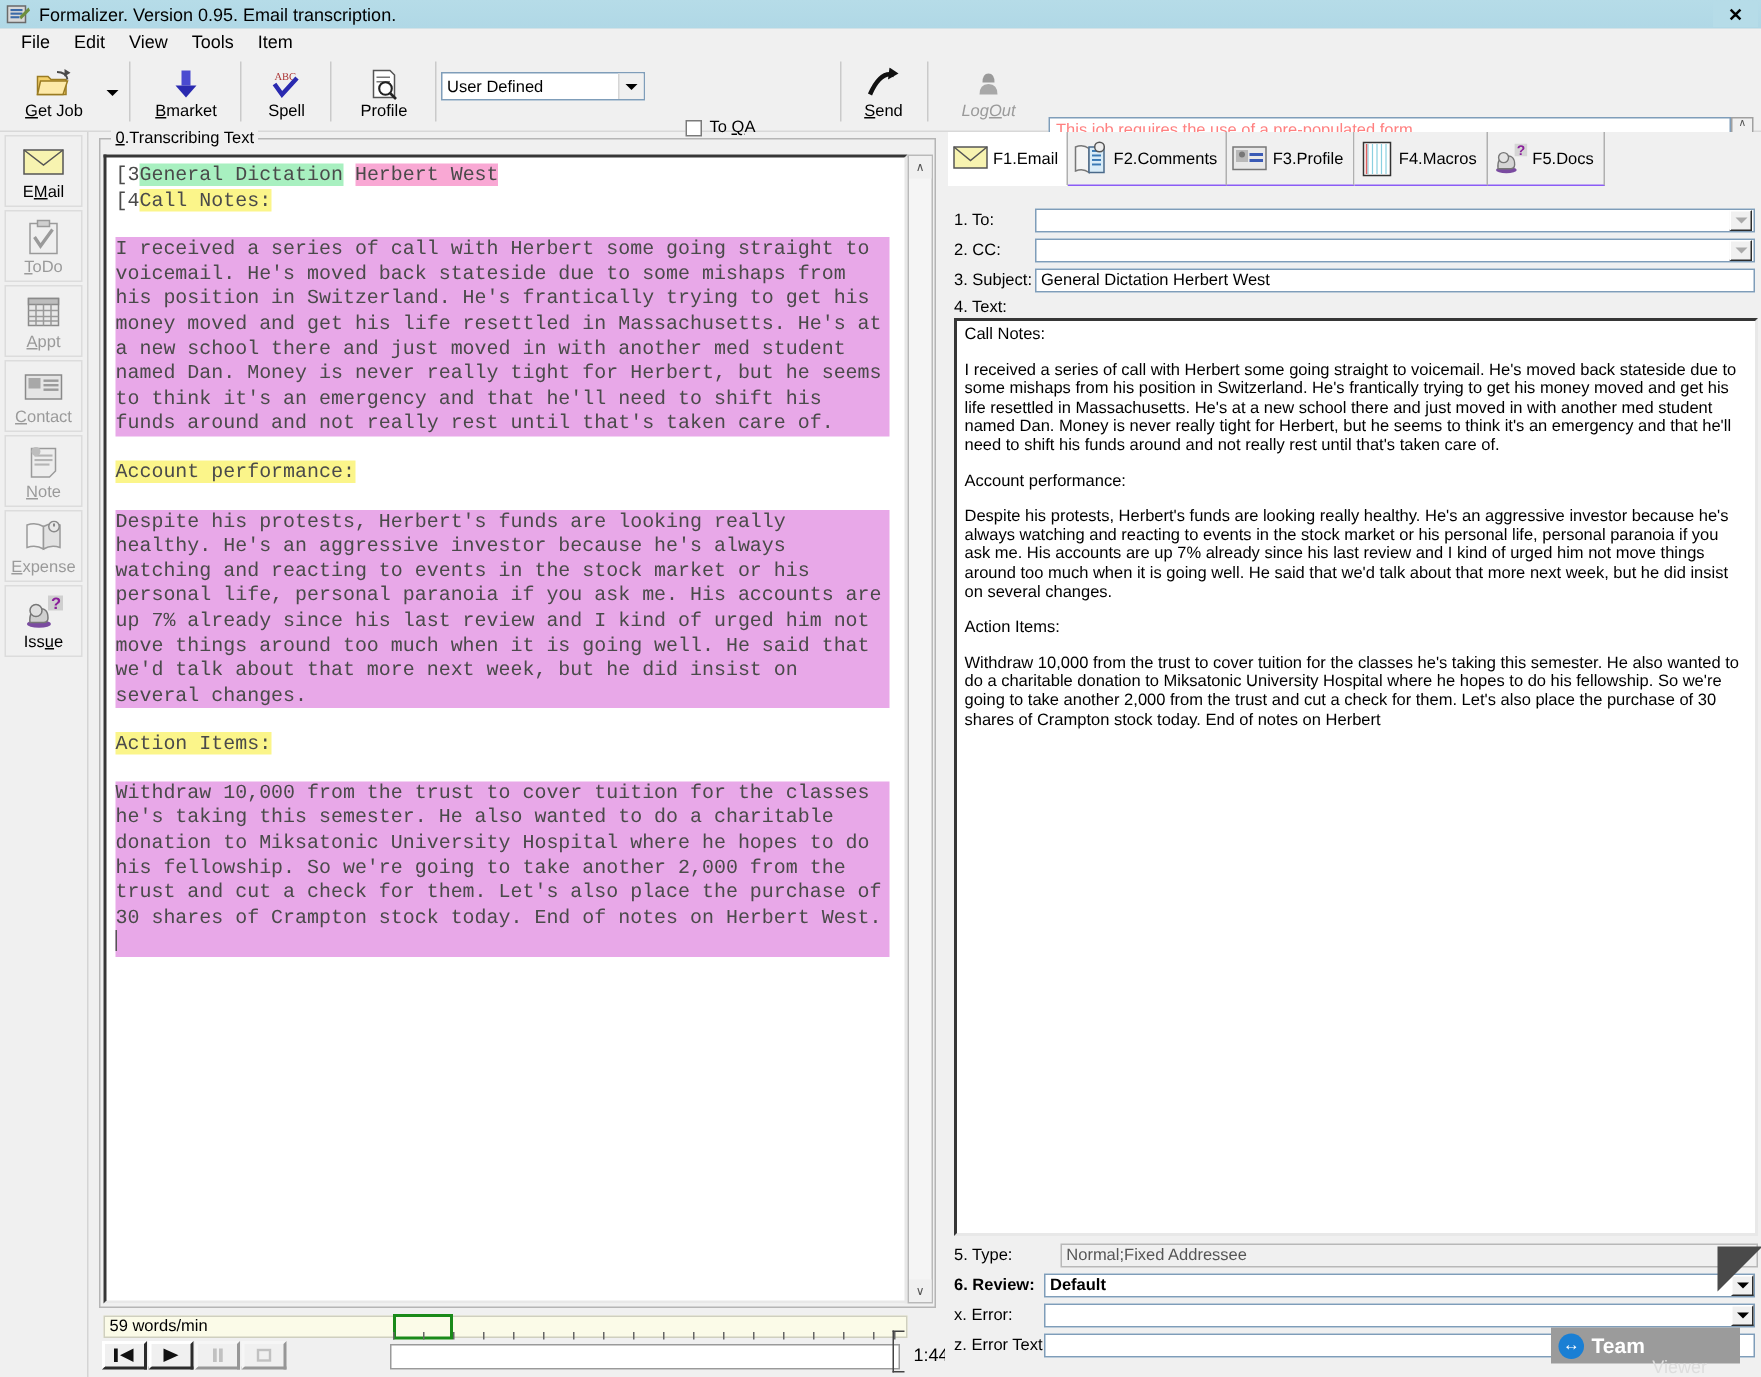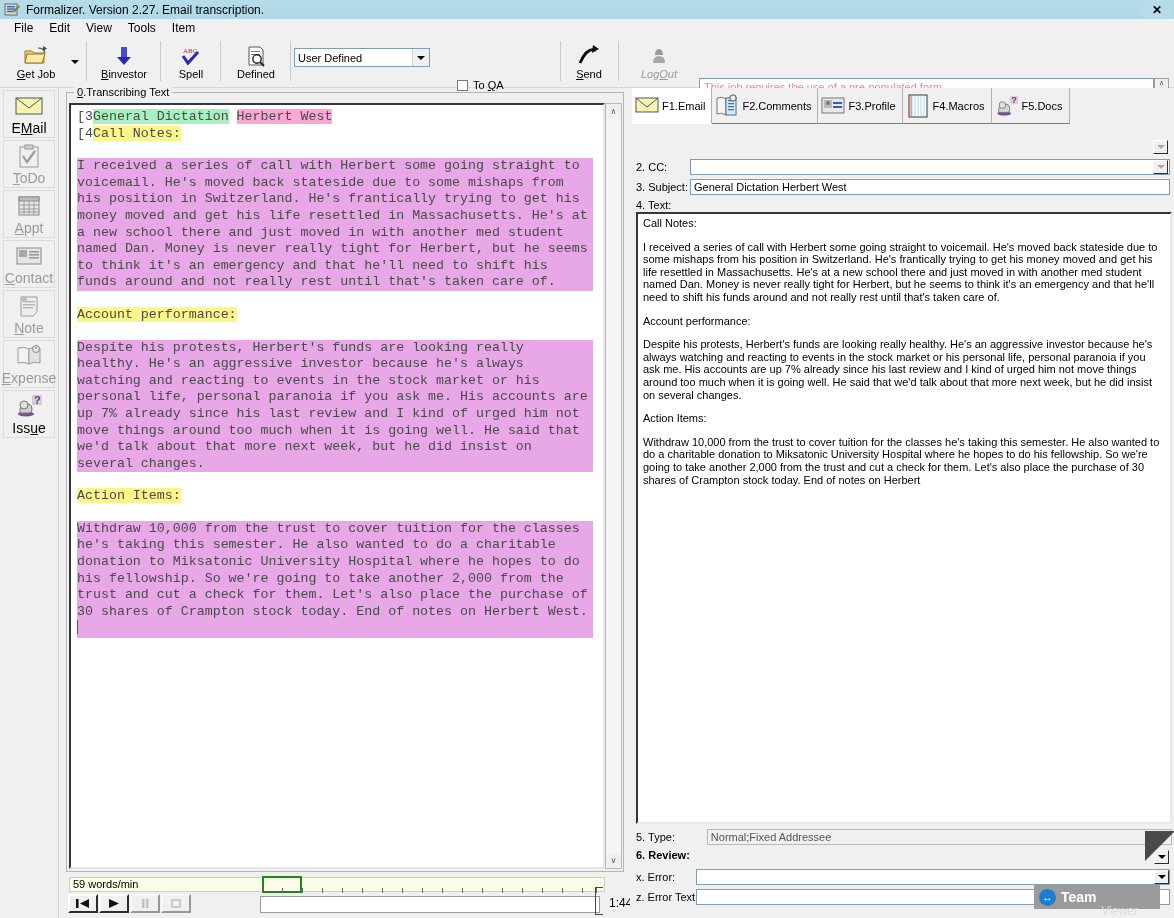--- a/index.html
+++ b/index.html
@@ -105,21 +105,21 @@
   .iconbar{
     position:absolute;left:0;top:88px;width:58px;height:830px;background:#f0f0f0;
     border-right:1px solid #d4d4d4;
   }
   .ibtn{
     position:relative;width:52px;margin:2px auto 0 auto;height:48px;
     border:1px solid #dcdcdc;background:#f0f0f0;
     display:flex;flex-direction:column;align-items:center;justify-content:center;
     cursor:pointer;box-sizing:border-box;
   }
-  .ibtn .ilbl{font-size:14px;margin-top:1px;}
+  .ibtn .ilbl{font-size:11px;margin-top:1px;}
   .ibtn.dis .ilbl{color:#9a9a9a;text-align:center;}
   .ibtn .iglyph{height:26px;display:flex;align-items:center;justify-content:center;}
 
   
   .groupbox{
     position:absolute;left:66px;top:92px;width:558px;height:780px;
     border:1px solid #b5b5b5;box-sizing:border-box;background:#f0f0f0;
   }
   .grouplabel{
     position:absolute;left:74px;top:86px;background:#f0f0f0;padding:0 3px;font-size:11px;
@@ -232,21 +232,21 @@
   <div class="titlebar">
     <div class="tb-icon">
       <svg width="16" height="16" viewBox="0 0 16 16">
         <rect x="1" y="2" width="12" height="11" fill="#d8d8d8" stroke="#6a6a6a"></rect>
         <rect x="3" y="4" width="8" height="1.4" fill="#3a6aa8"></rect>
         <rect x="3" y="6.4" width="8" height="1.4" fill="#3a6aa8"></rect>
         <rect x="3" y="8.8" width="6" height="1.4" fill="#3a6aa8"></rect>
         <path d="M9 9 L15 3 L16 5 L10 11 Z" fill="#6d8f3e"></path>
       </svg>
     </div>
-    <div class="tb-title">Formalizer. Version 2.27. Email transcription.</div>
+    <div class="tb-title">Formalizer. Version 0.95. Email transcription.</div>
     <div class="tb-close">✕</div>
   </div>
 
   <div class="menubar">
     <div class="mi">File</div>
     <div class="mi">Edit</div>
     <div class="mi">View</div>
     <div class="mi">Tools</div>
     <div class="mi">Item</div>
   </div>
@@ -269,21 +269,21 @@
     </div>
     <div class="vsep" style="left:86px;"></div>
 
     <div class="tbtn" style="left:90px;width:68px;">
       <div class="gl">
         <svg width="22" height="22" viewBox="0 0 22 22">
           <rect x="8" y="2" width="6" height="10" fill="#4a4ad0"></rect>
           <path d="M4 12 h14 l-7 8 Z" fill="#2a2ab0"></path>
         </svg>
       </div>
-      <div class="lbl"><span class="ul">B</span><span>investor</span></div>
+      <div class="lbl"><span class="ul">B</span><span>market</span></div>
     </div>
     <div class="vsep" style="left:160px;"></div>
 
     <div class="tbtn" style="left:164px;width:54px;">
       <div class="gl">
         <svg width="24" height="22" viewBox="0 0 24 22">
           <text x="4" y="8" font-size="7" fill="#a33" font-family="serif">ABC</text>
           <path d="M4 11 l5 7 l10 -11" fill="none" stroke="#2a2ab0" stroke-width="3"></path>
         </svg>
       </div>
@@ -294,21 +294,21 @@
     <div class="tbtn" style="left:224px;width:64px;">
       <div class="gl">
         <svg width="22" height="22" viewBox="0 0 22 22">
           <path d="M4 2 h11 l3 3 v15 H4 Z" fill="#fff" stroke="#555"></path>
           <rect x="6" y="6" width="9" height="1" fill="#777"></rect>
           <rect x="6" y="9" width="9" height="1" fill="#777"></rect>
           <circle cx="12" cy="14" r="4.2" fill="none" stroke="#222" stroke-width="1.4"></circle>
           <line x1="15" y1="17" x2="19" y2="21" stroke="#222" stroke-width="1.8"></line>
         </svg>
       </div>
-      <div class="lbl">Defined</div>
+      <div class="lbl">Profile</div>
     </div>
     <div class="vsep" style="left:290px;"></div>
 
     <div class="combo" style="left:294px;top:11px;width:136px;height:19px;">
       <div class="ctext">User Defined</div>
       <div class="cbtn">
           <div class="arrowdn"></div>
         </div>
     </div>
 
@@ -600,20 +600,26 @@
             <circle cx="8" cy="11" r="3.6" fill="#e4e4e4" stroke="#777"></circle>
             <rect x="16" y="1" width="9" height="9" fill="#d5d5d5"></rect>
             <text x="17.5" y="9" font-size="10" font-weight="bold" fill="#8a1f9a" font-family="sans-serif">?</text>
           </svg>
         </div>
         <span>F5.Docs</span>
       </div>
     </div>
   </div>
 
+  <div class="frow" style="left:636px;top:139px;width:536px;">
+    <div class="flabel">1. To:</div>
+    <div class="finput" style="width:480px;">
+      <span></span>
+    </div>
+  </div>
   <div class="fcombo-btn" style="left:1153px;top:140px;">
       <div class="arrowdn dis"></div>
     </div>
 
   <div class="frow" style="left:636px;top:159px;width:536px;">
     <div class="flabel">2. CC:</div>
     <div class="finput" style="width:480px;">
       <span></span>
     </div>
   </div>
@@ -641,20 +647,23 @@
 
   <div class="frow" style="left:636px;top:829px;width:536px;">
     <div class="flabel" style="width:60px;">5. Type:</div>
     <div class="finput gray" style="width:474px;">
       <span>Normal;Fixed Addressee</span>
     </div>
   </div>
 
   <div class="frow" style="left:636px;top:849px;width:536px;font-weight:bold;">
     <div class="flabel" style="width:60px;">6. Review:</div>
+    <div class="finput" style="width:474px;">
+      <span>Default</span>
+    </div>
   </div>
   <div class="fcombo-btn" style="left:1154px;top:850px;">
       <div class="arrowdn"></div>
     </div>
 
   <div class="frow" style="left:636px;top:869px;width:536px;">
     <div class="flabel" style="width:60px;">x. Error:</div>
     <div class="finput" style="width:474px;">
       <span></span>
     </div>

